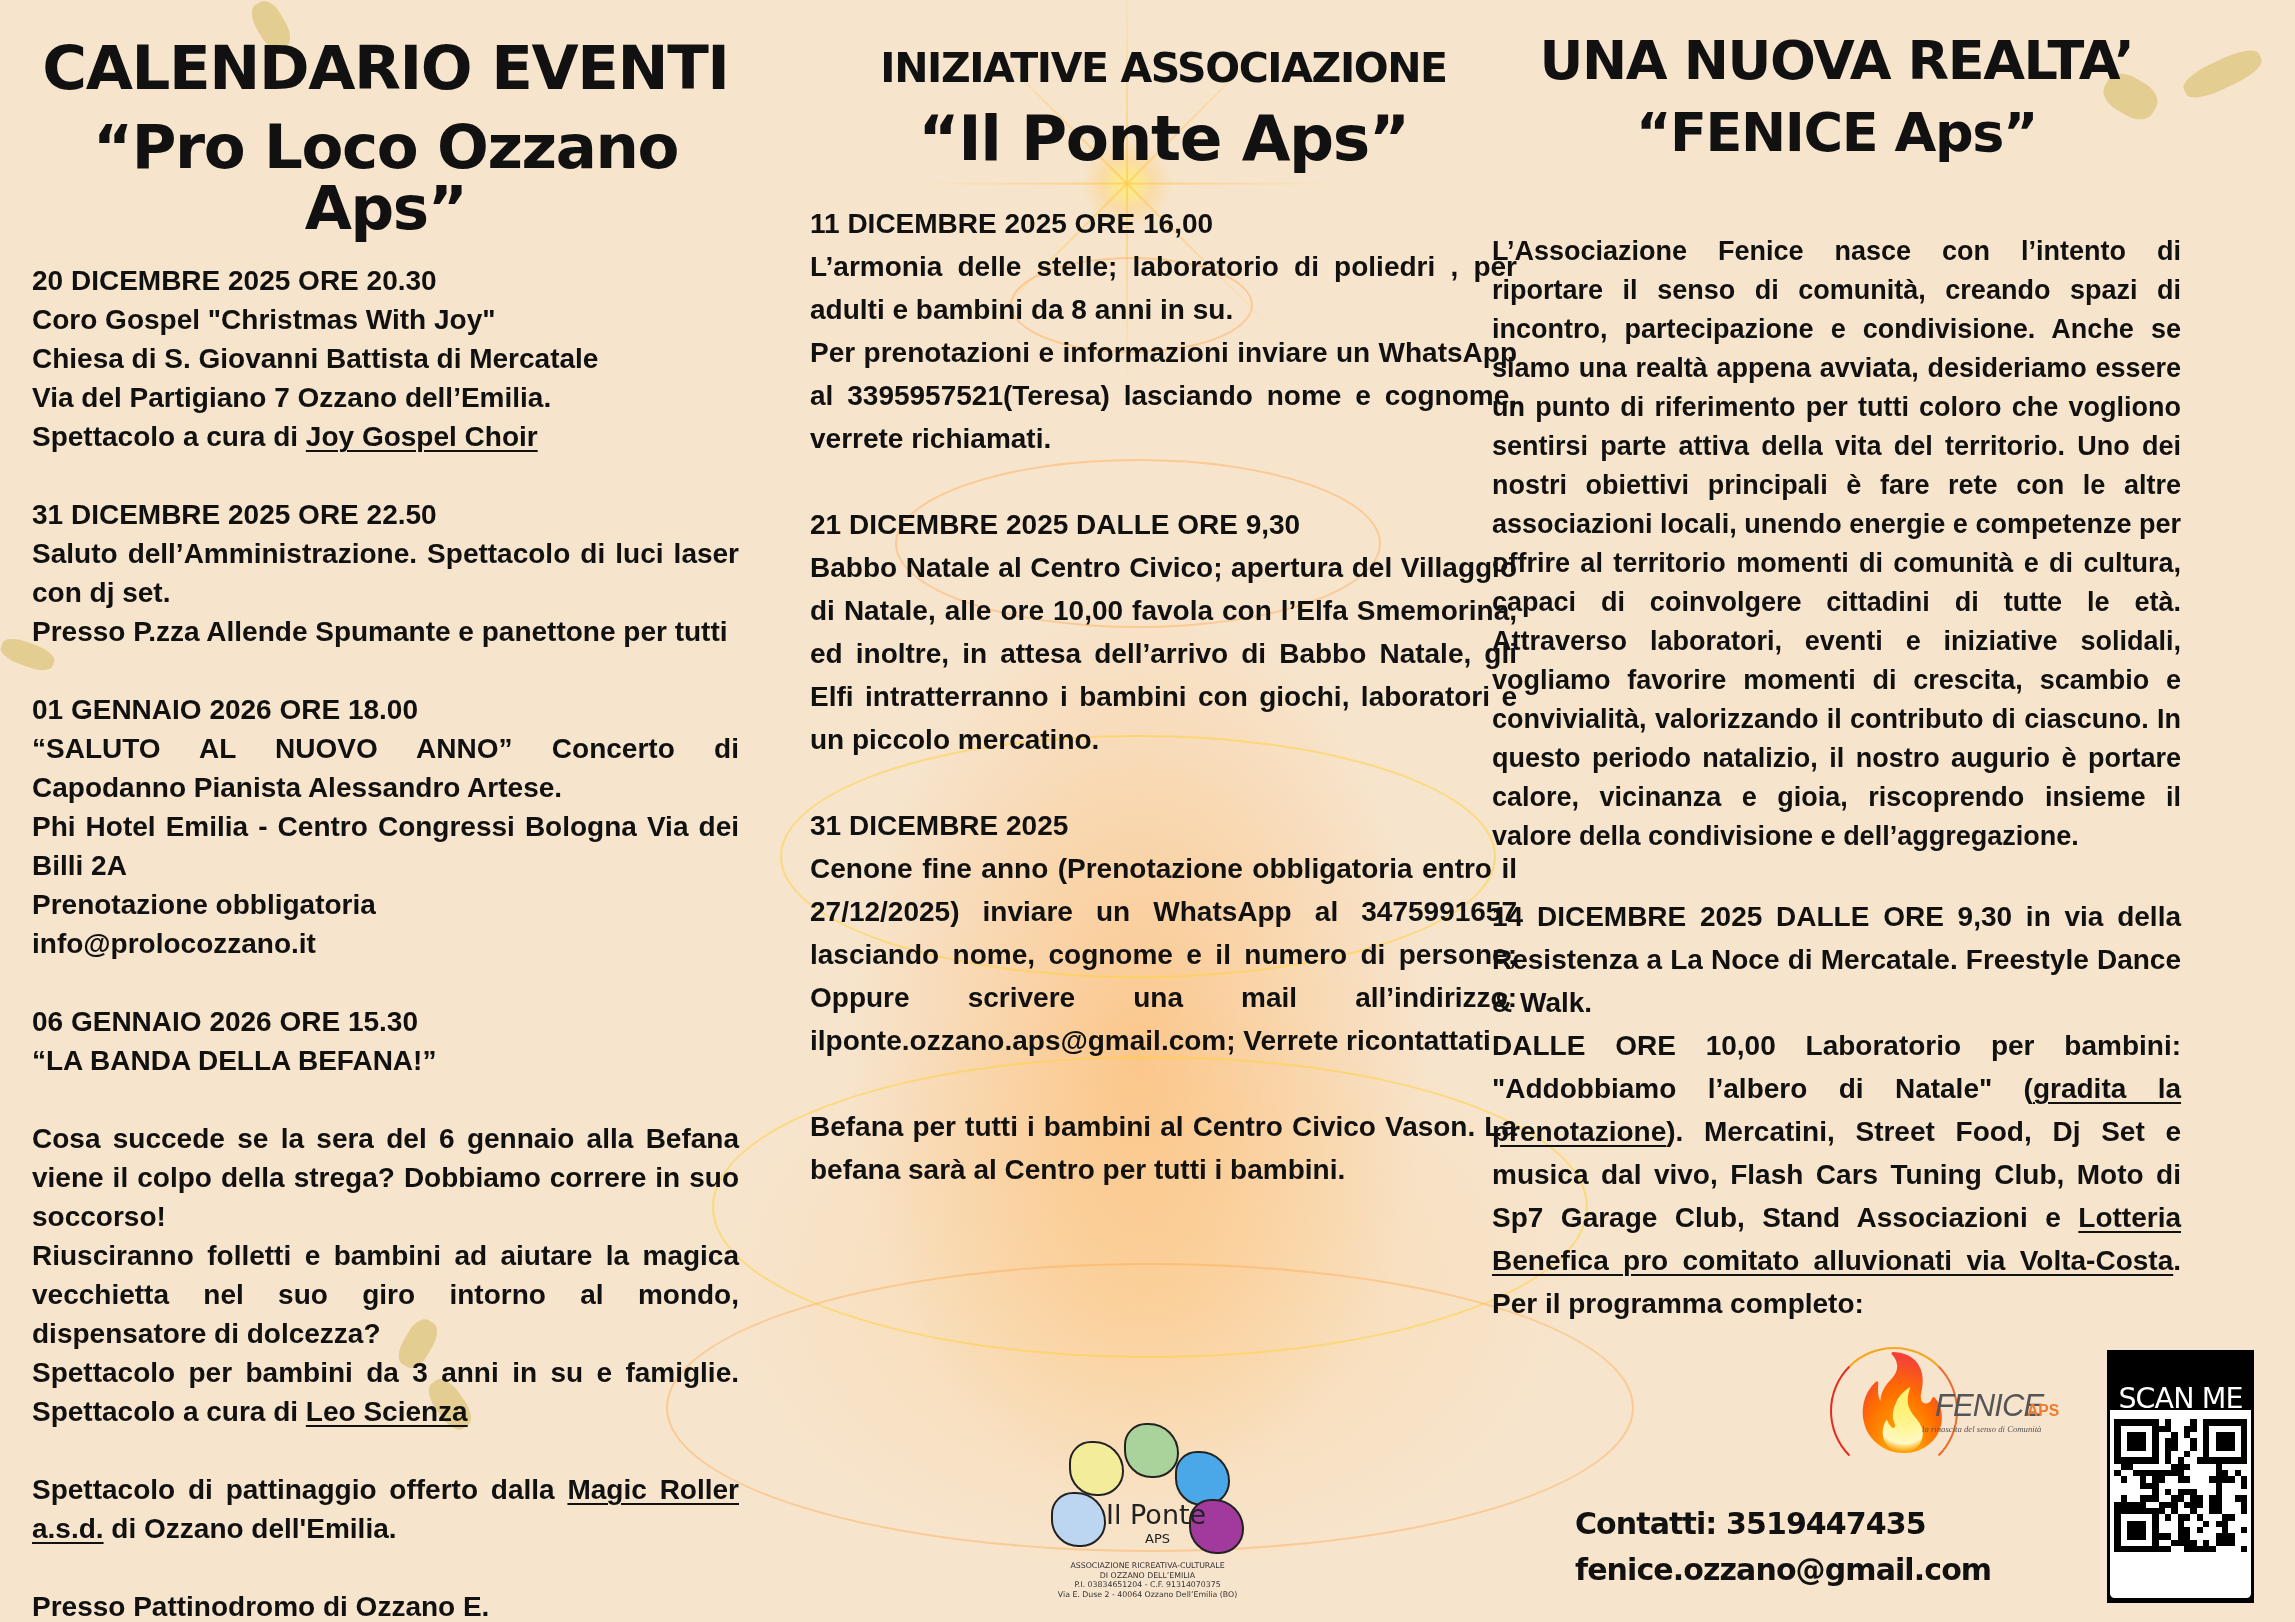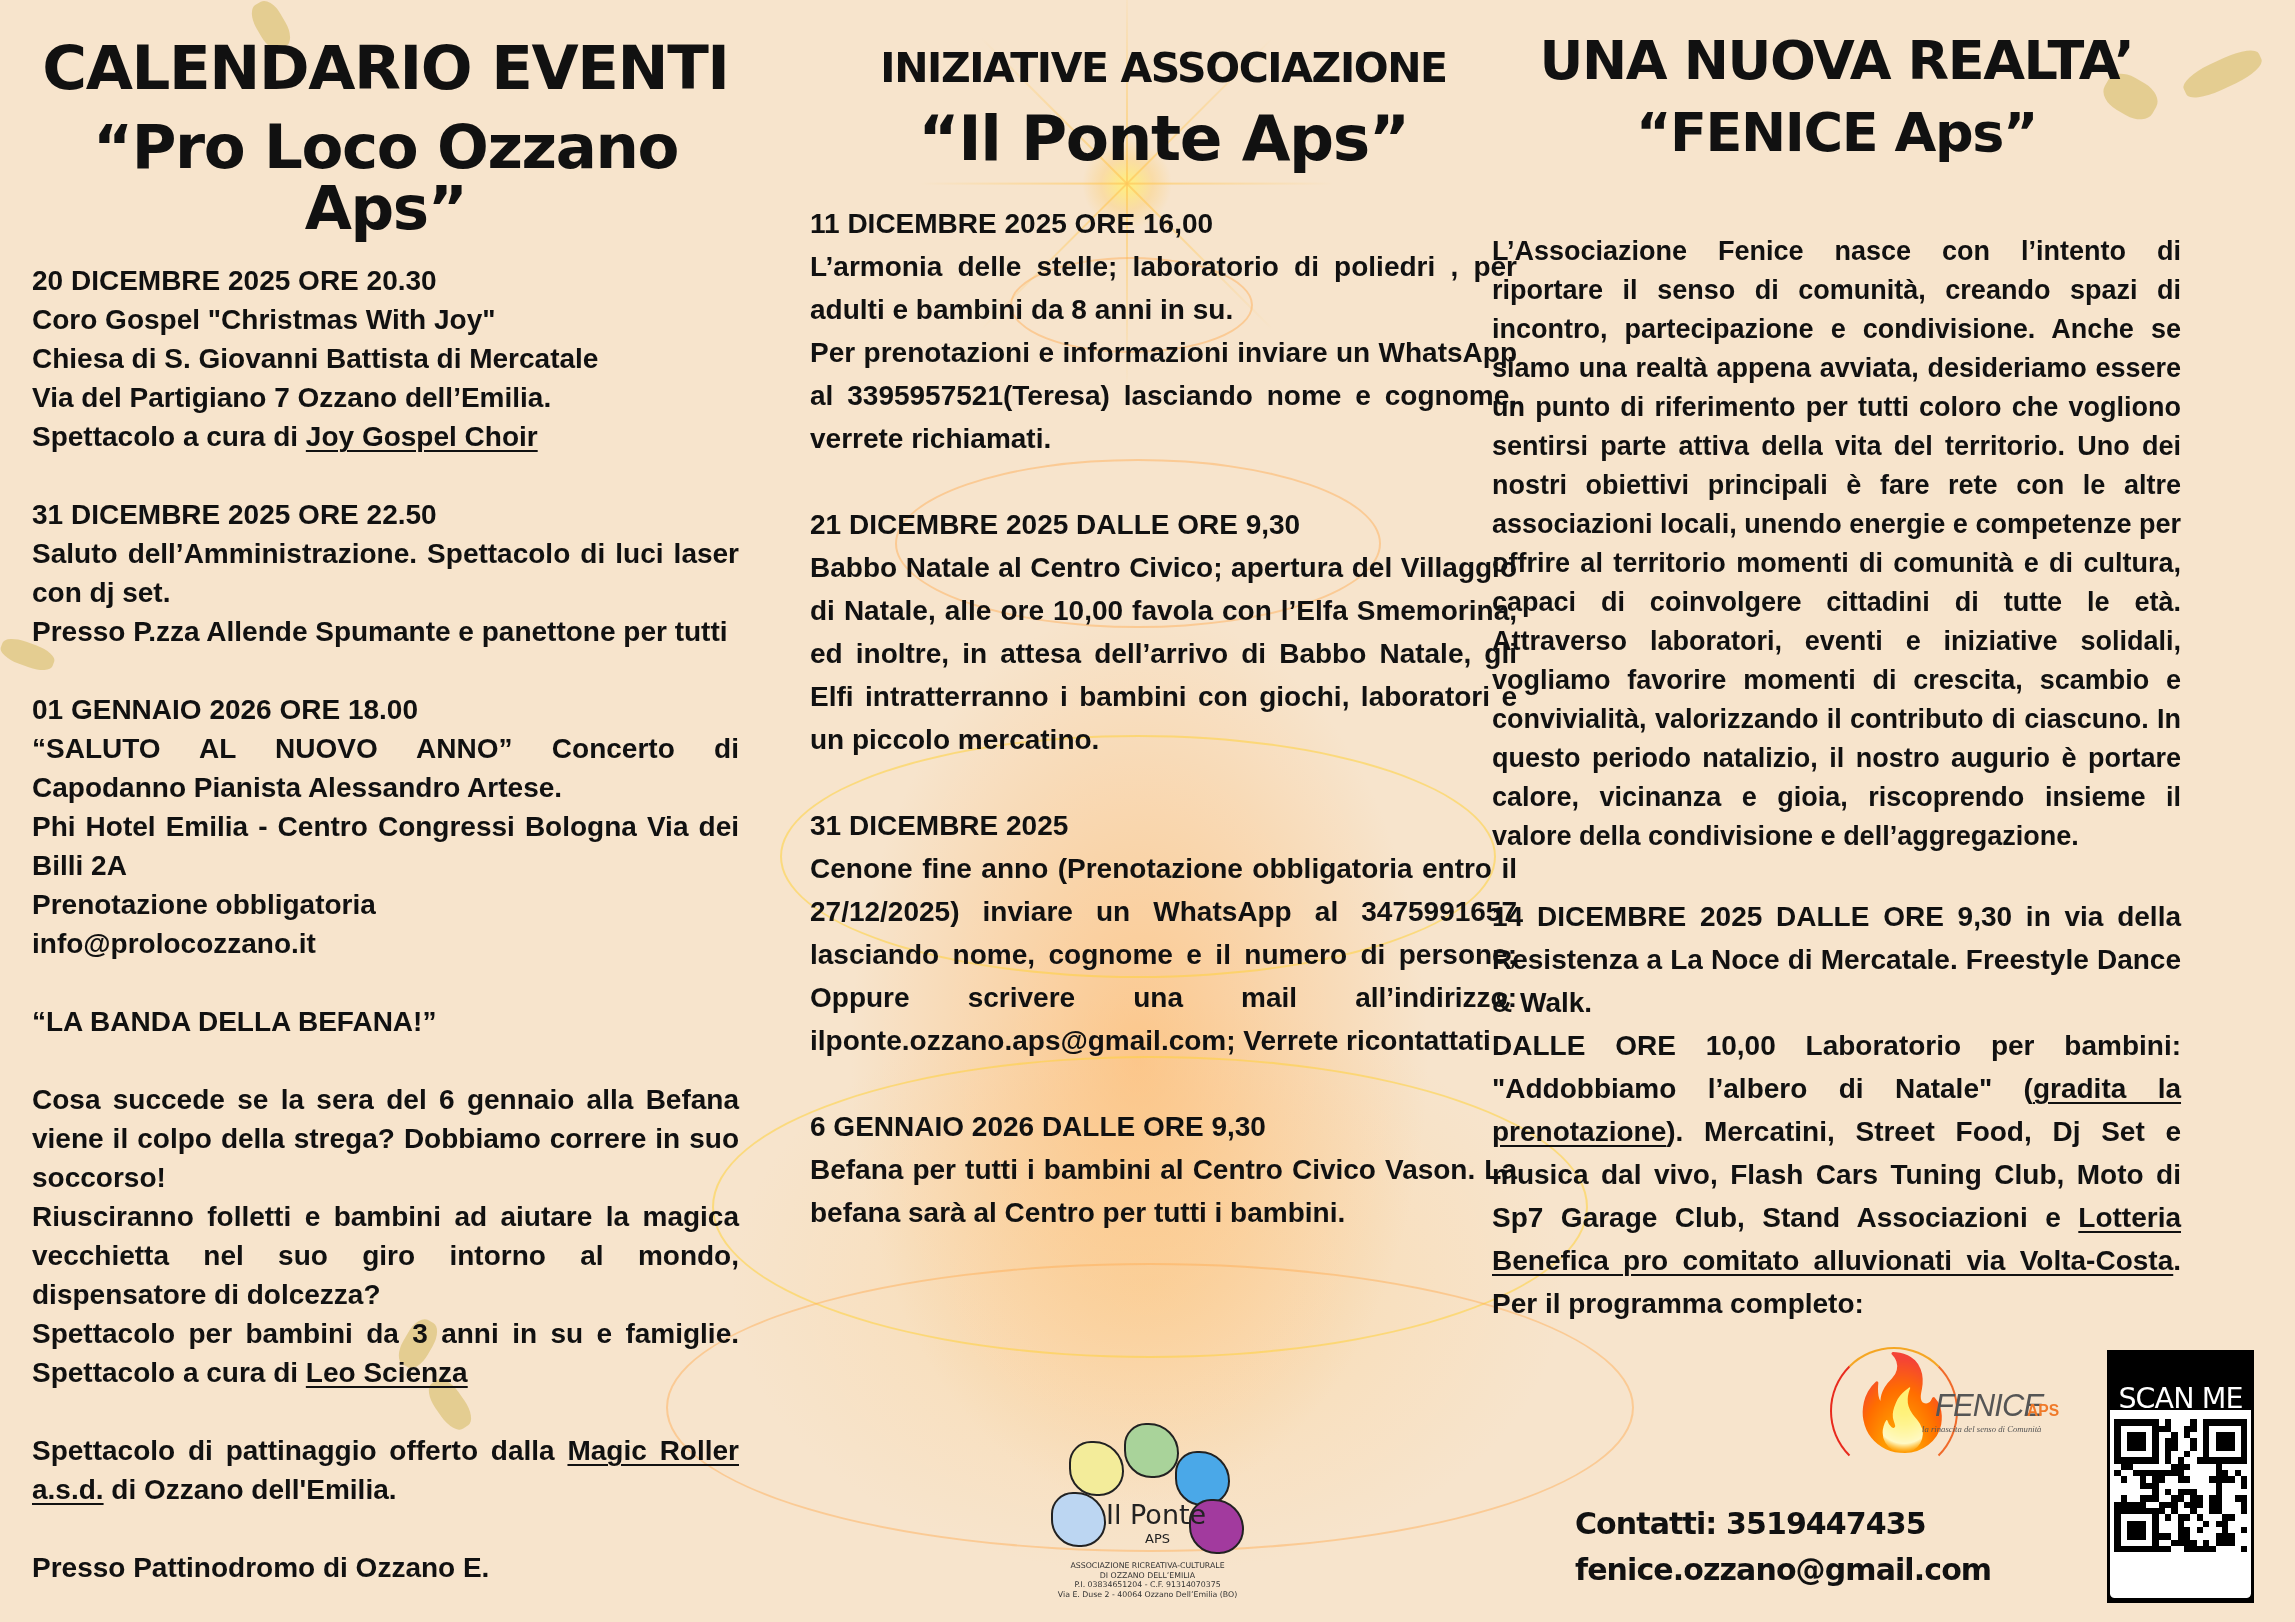--- a/index.html
+++ b/index.html
@@ -111,20 +111,21 @@
     <div class="gap"></div>
     <div>
       <span class="line">01 GENNAIO 2026 ORE 18.00</span>
       <div>“SALUTO AL NUOVO ANNO” Concerto di Capodanno Pianista Alessandro Artese.</div>
       <div>Phi Hotel Emilia - Centro Congressi Bologna Via dei Billi 2A</div>
       <div>Prenotazione obbligatoria</div>
       <div>info@prolocozzano.it</div>
     </div>
     <div class="gap"></div>
     <div>
+      <span class="line">06 GENNAIO 2026 ORE 15.30</span>
       <span class="line">“LA BANDA DELLA BEFANA!”</span>
       <div class="gap"></div>
       <div>Cosa succede se la sera del 6 gennaio alla Befana viene il colpo della strega? Dobbiamo correre in suo soccorso!</div>
       <div>Riusciranno folletti e bambini ad aiutare la magica vecchietta nel suo giro intorno al mondo, dispensatore di dolcezza?</div>
       <div><span>Spettacolo per bambini da 3 anni in su e famiglie. Spettacolo a cura di </span><u>Leo Scienza</u></div>
       <div class="gap"></div>
       <div><span>Spettacolo di pattinaggio offerto dalla </span><u>Magic Roller a.s.d.</u><span> di Ozzano dell'Emilia.</span></div>
       <div class="gap"></div>
       <div>Presso Pattinodromo di Ozzano E.</div>
     </div>
@@ -145,21 +146,20 @@
       <span class="line">21 DICEMBRE 2025 DALLE ORE 9,30</span>
       <div>Babbo Natale al Centro Civico; apertura del Villaggio di Natale, alle ore 10,00 favola con l’Elfa Smemorina, ed inoltre, in attesa dell’arrivo di Babbo Natale, gli Elfi intratterranno i bambini con giochi, laboratori e un piccolo mercatino.</div>
     </div>
     <div class="gap"></div>
     <div>
       <span class="line">31 DICEMBRE 2025</span>
       <div>Cenone fine anno (Prenotazione obbligatoria entro il 27/12/2025) inviare un WhatsApp al 3475991657 lasciando nome, cognome e il numero di persone; Oppure scrivere una mail all’indirizzo: ilponte.ozzano.aps@gmail.com; Verrete ricontattati</div>
     </div>
     <div class="gap"></div>
     <div>
-      <span class="line">6 GENNAIO 2026 DALLE ORE 9,30</span>
       <div>Befana per tutti i bambini al Centro Civico Vason. La befana sarà al Centro per tutti i bambini.</div>
     </div>
   </div>
 </div>
 
 <div class="ponte-logo">
   <div class="ponte-figs">
     <div class="fig" style="left: 18.4px; top: 18.4px; background: rgb(243, 236, 154);"></div>
     <div class="fig" style="left: 73px; top: 0px; background: rgb(169, 211, 154);"></div>
     <div class="fig" style="left: 124px; top: 27.5px; background: rgb(74, 168, 232);"></div>

